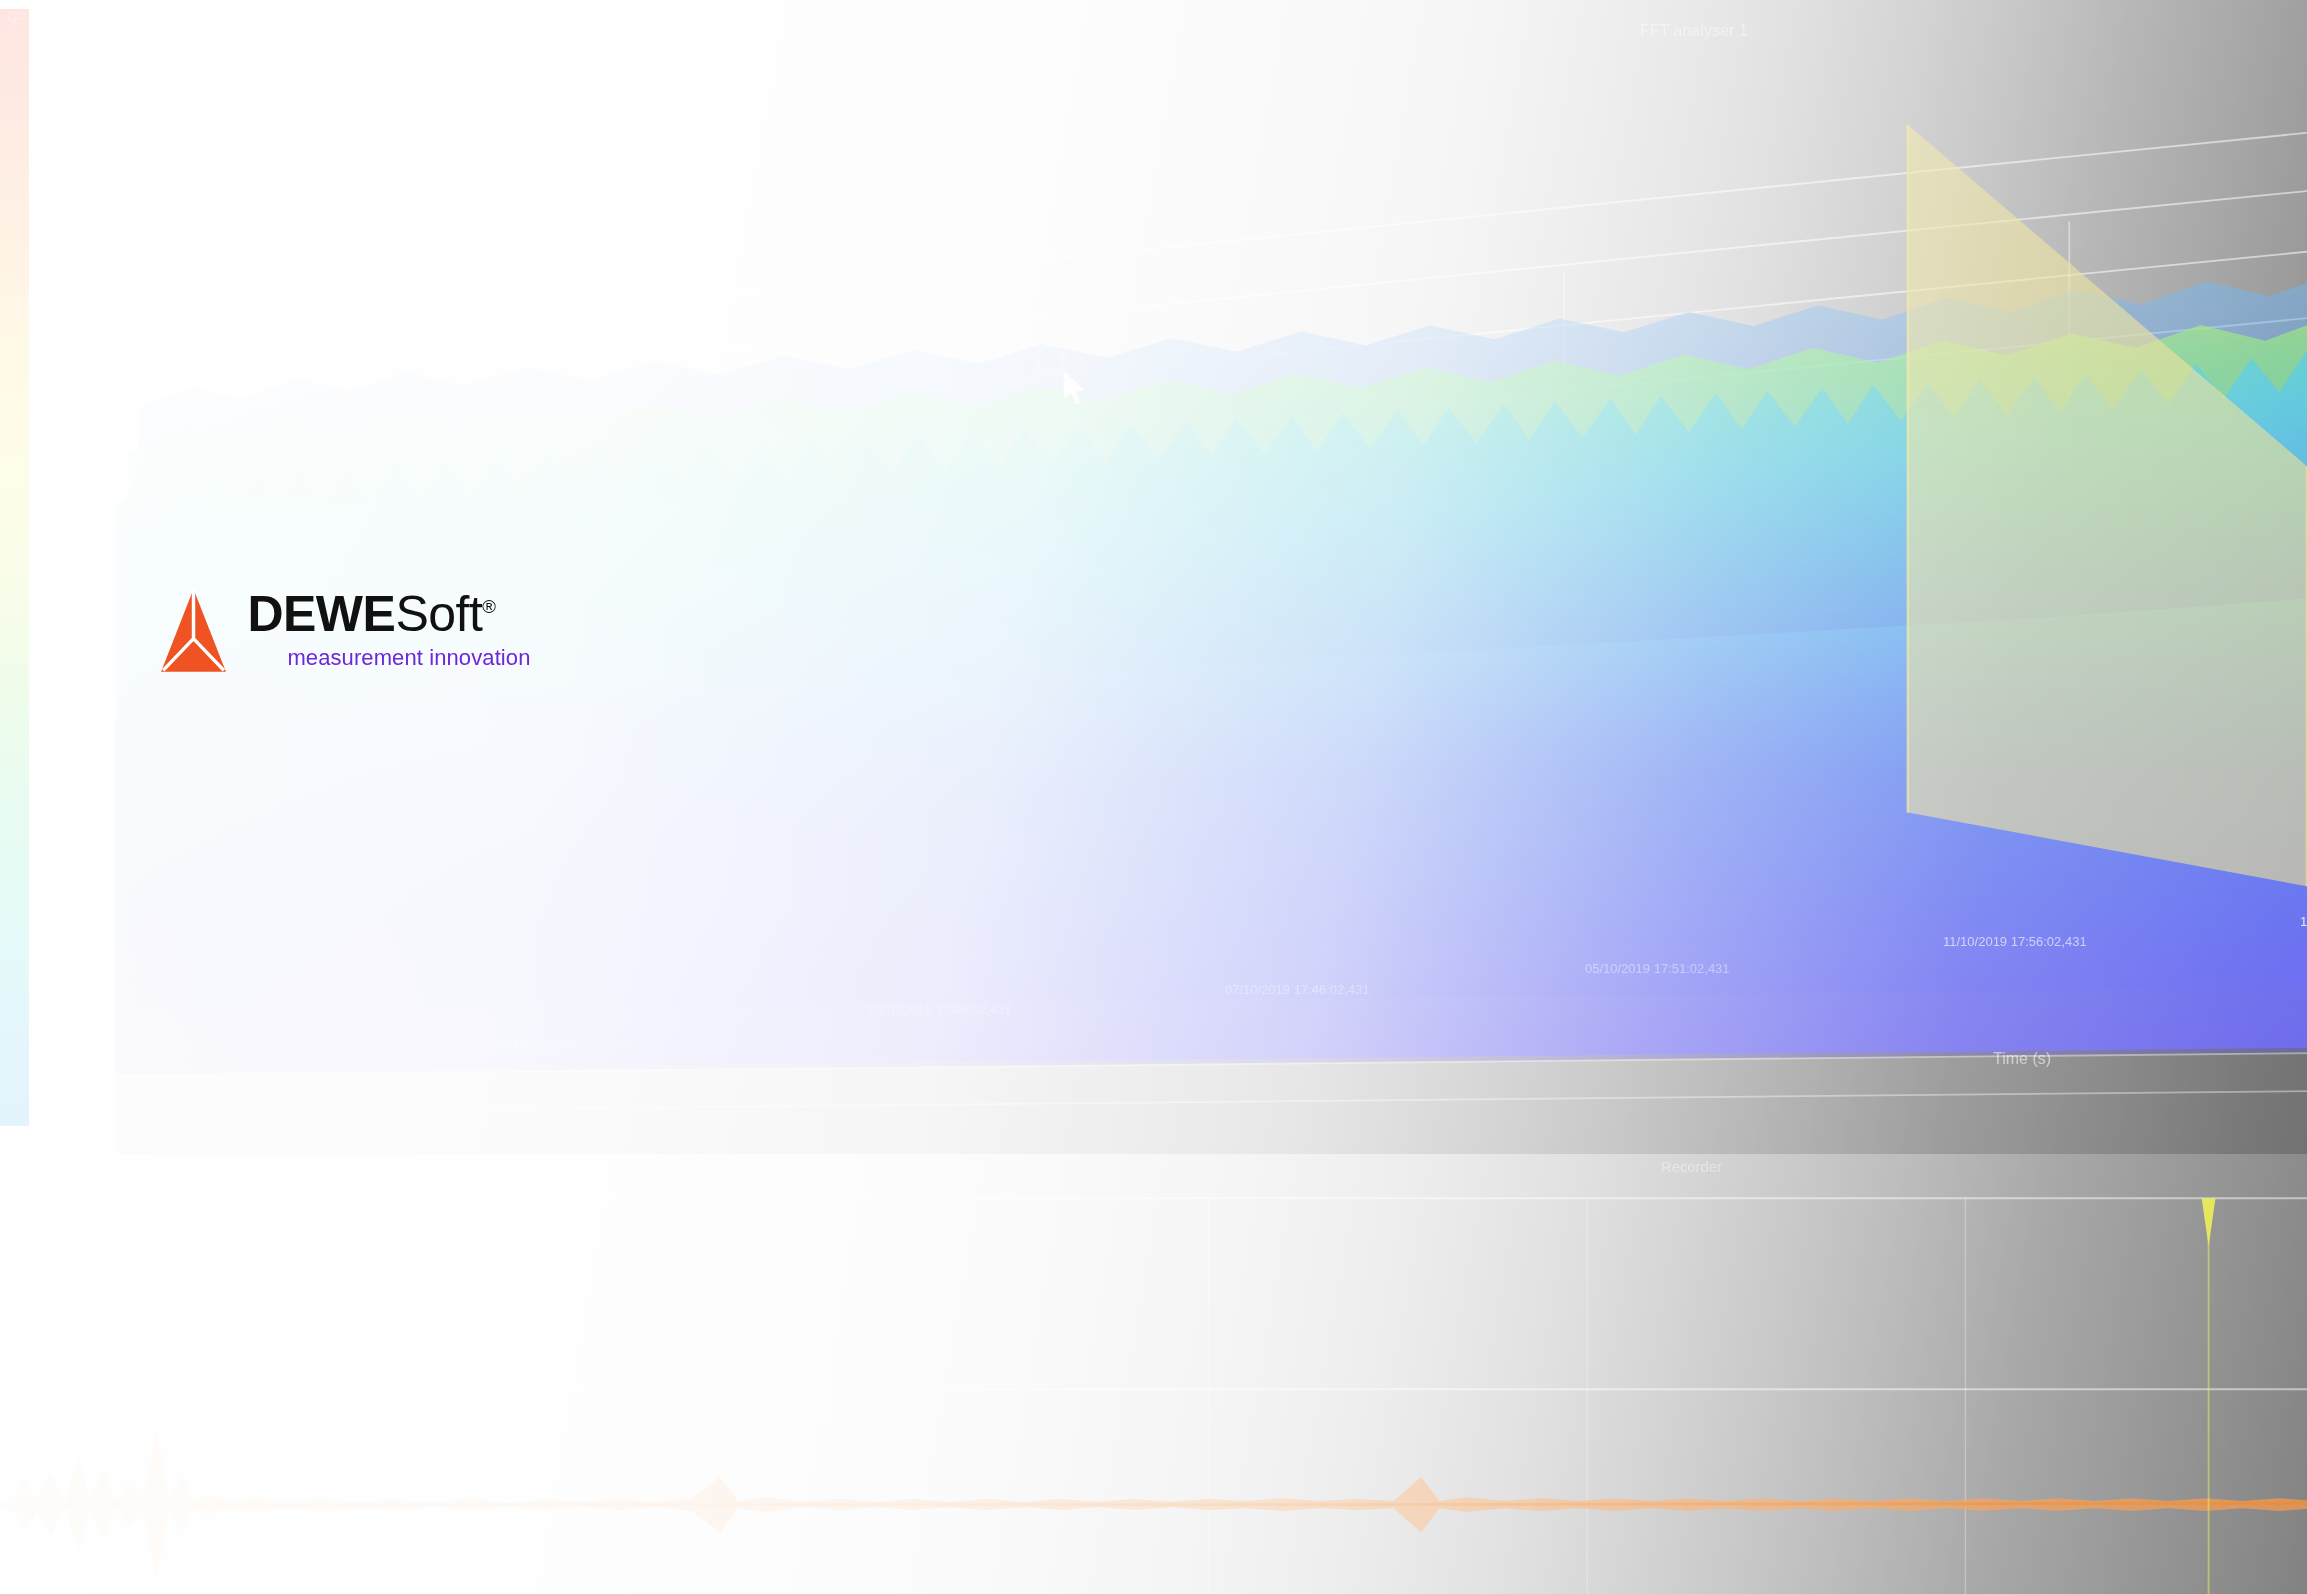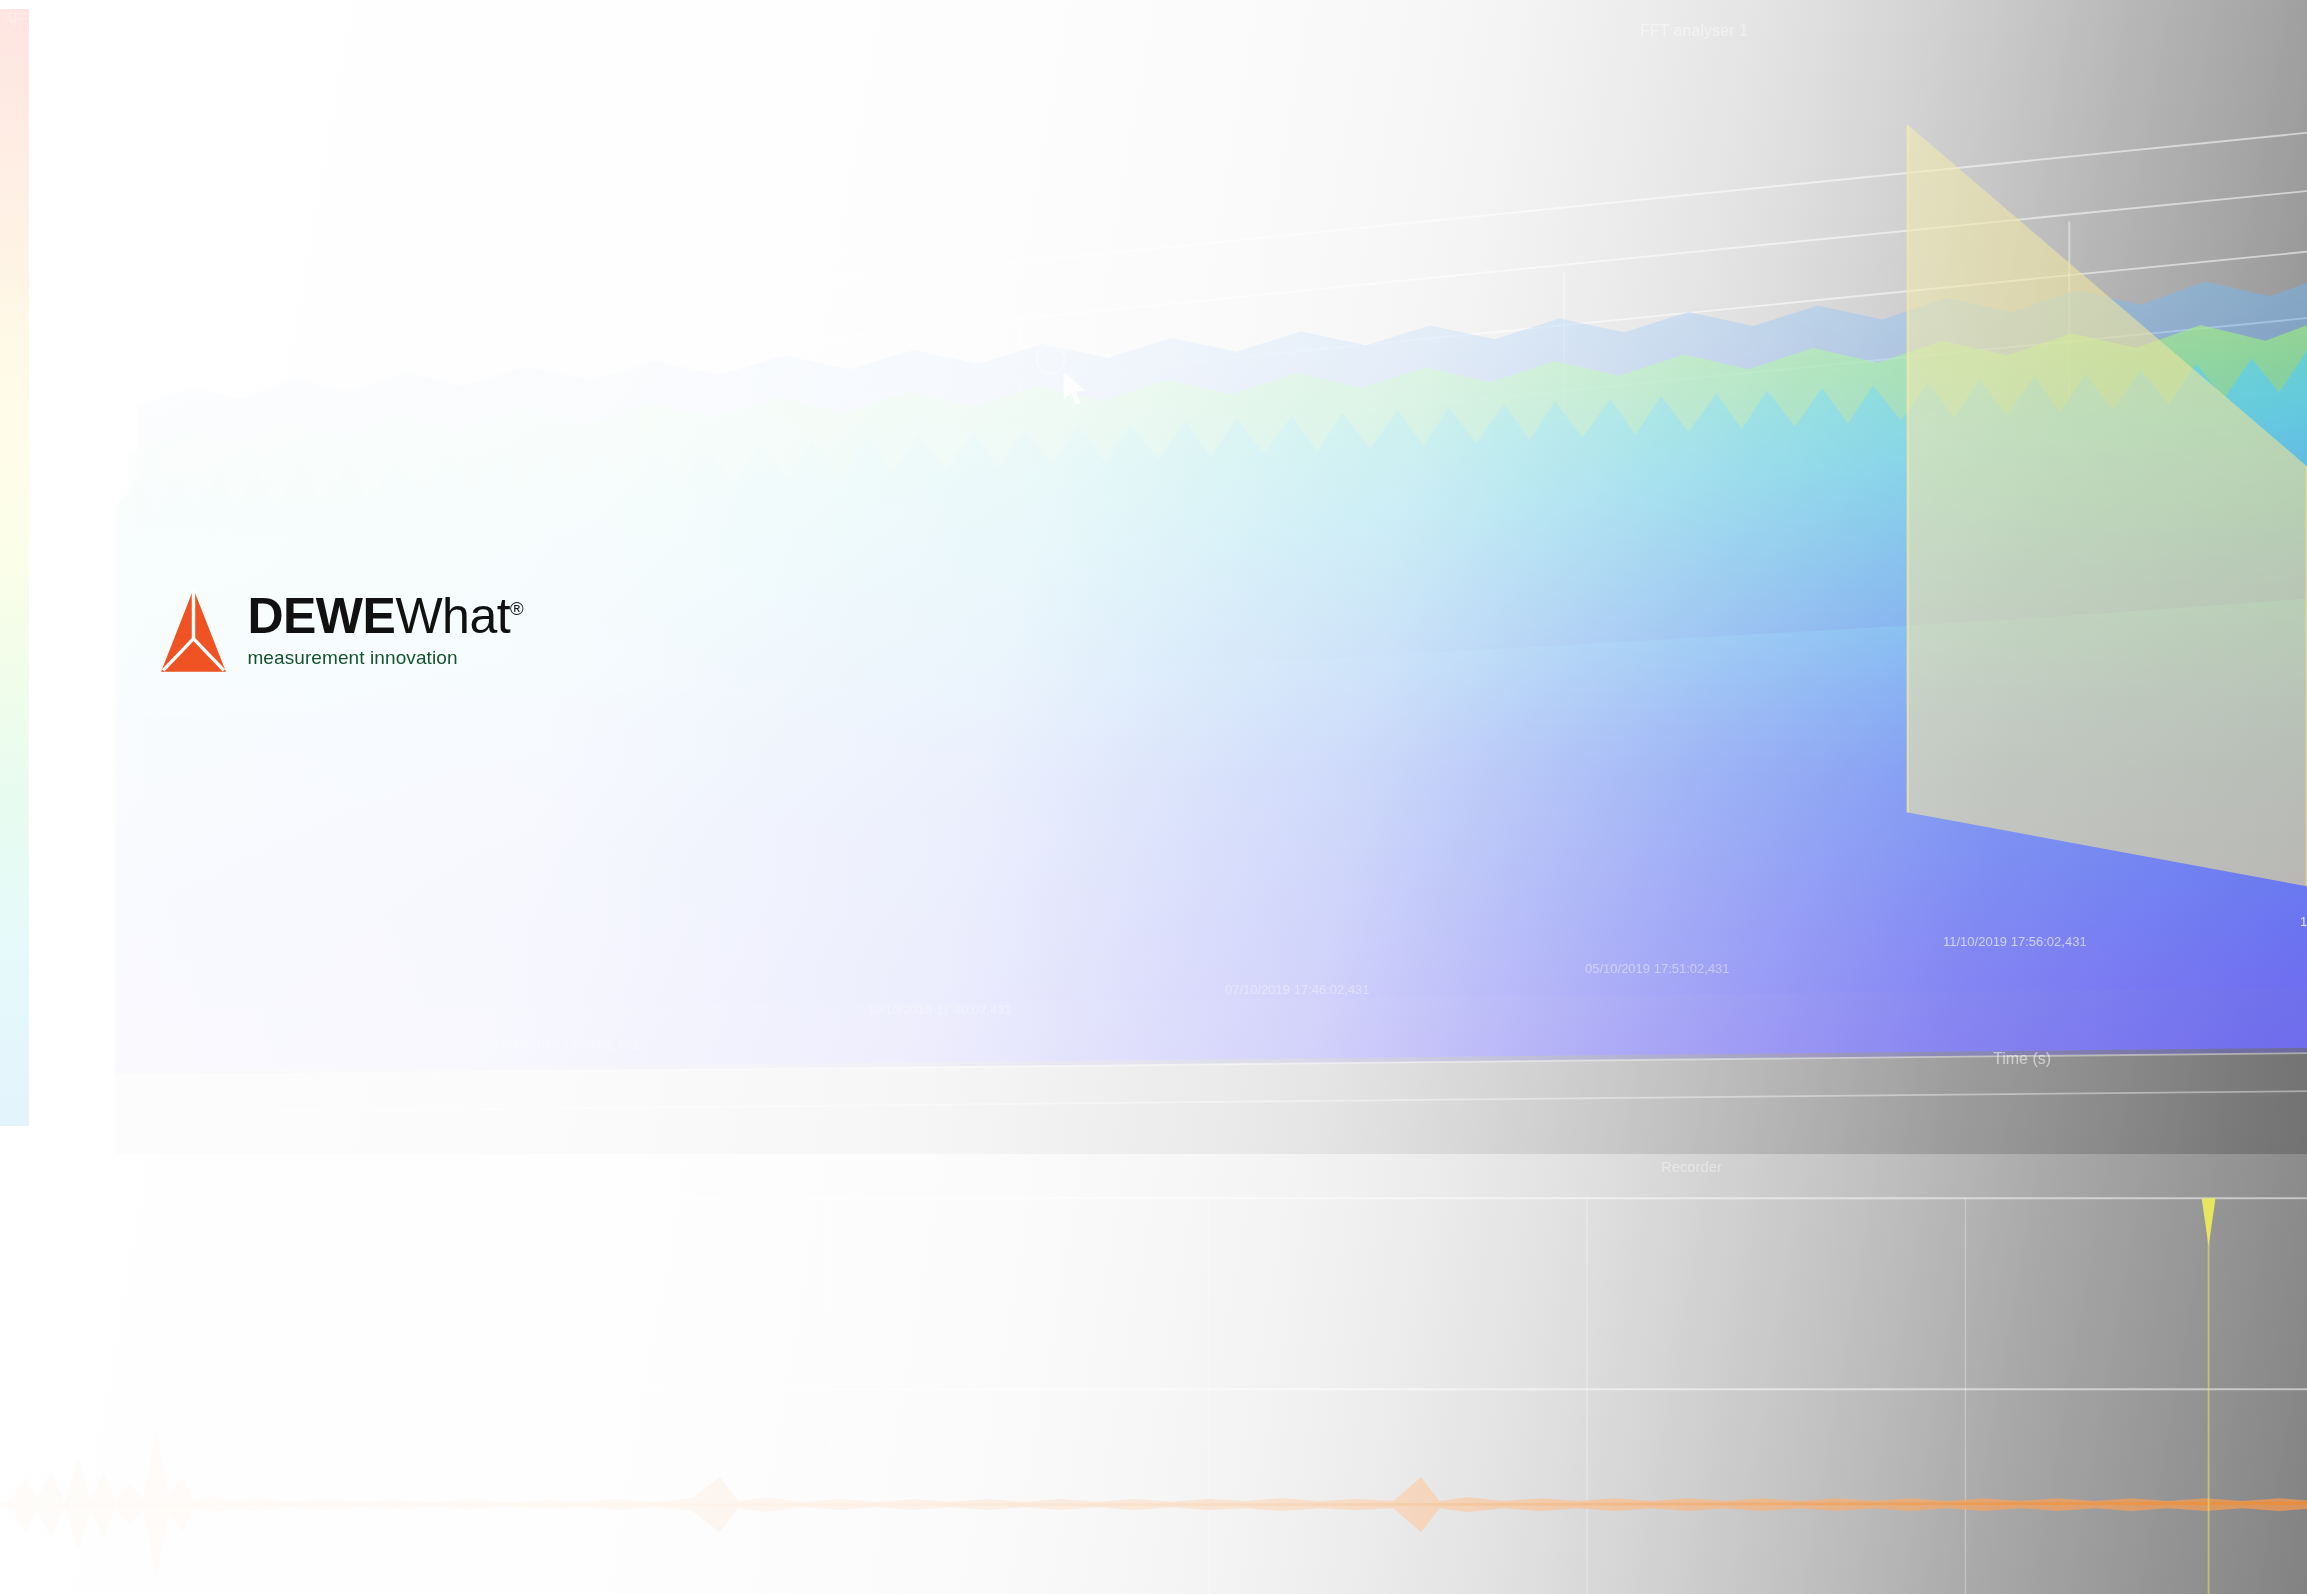--- a/index.html
+++ b/index.html
@@ -75,22 +75,22 @@
 
   
   #brand { position:absolute; left:159px; top:587px; display:flex; align-items:center;
            gap:19.4px; z-index:30; }
   #brand-mark { width:69px; height:88px; flex:0 0 auto; }
   #brand-text { display:flex; flex-direction:column; }
   #brand-name { font-size:50px; font-weight:700; color:#111; line-height:.95;
                 letter-spacing:-0.5px; white-space:nowrap; }
   #brand-name .soft { font-weight:400; }
   #brand-name .reg { font-size:18.5px; vertical-align:super; font-weight:400; }
-  #brand-tag { font-size:19px; color:#14532d; margin-top:6.5px; letter-spacing:0.1px;
-               white-space:nowrap; }
+  #brand-tag { font-size:22px; color:#6d28d9; margin-top:6.5px; letter-spacing:0.1px;
+               white-space:nowrap;margin-left:40px; }
 
   #headline { position:absolute; left:161px; top:757px; font-size:114px;
               font-weight:300; color:#0a0a0a; letter-spacing:-0.9px;
               white-space:nowrap; z-index:30;
               font-family:"DejaVu Sans", sans-serif; }
 </style>
 </head>
 <body>
 
 <div id="stage">
@@ -337,20 +337,20 @@
   <div class="rec-ytick" style="left:22px;top:1218px">0,317</div>
   <div class="rec-ytick" style="left:22px;top:1352px">0,000</div>
   <div class="rec-ytick" style="left:22px;top:1509px">-0,310</div>
 
   <div id="brand">
     <svg id="brand-mark" viewBox="0 0 100 126">
       <polygon points="50,2 97,122 3,122" fill="#ef5223"></polygon>
       <path d="M50 2 L50 74 M50 74 L6 120 M50 74 L94 120" stroke="#ffffff" stroke-width="5" fill="none" stroke-linejoin="miter"></path>
     </svg>
     <div id="brand-text">
-      <div id="brand-name"><span>DEWE</span><span class="soft">What</span><span class="reg">®</span></div>
+      <div id="brand-name"><span>DEWE</span><span class="soft">Soft</span><span class="reg">®</span></div>
       <div id="brand-tag">measurement innovation</div>
     </div>
   </div>
 
 
 </div>
 
 
 </body></html>

